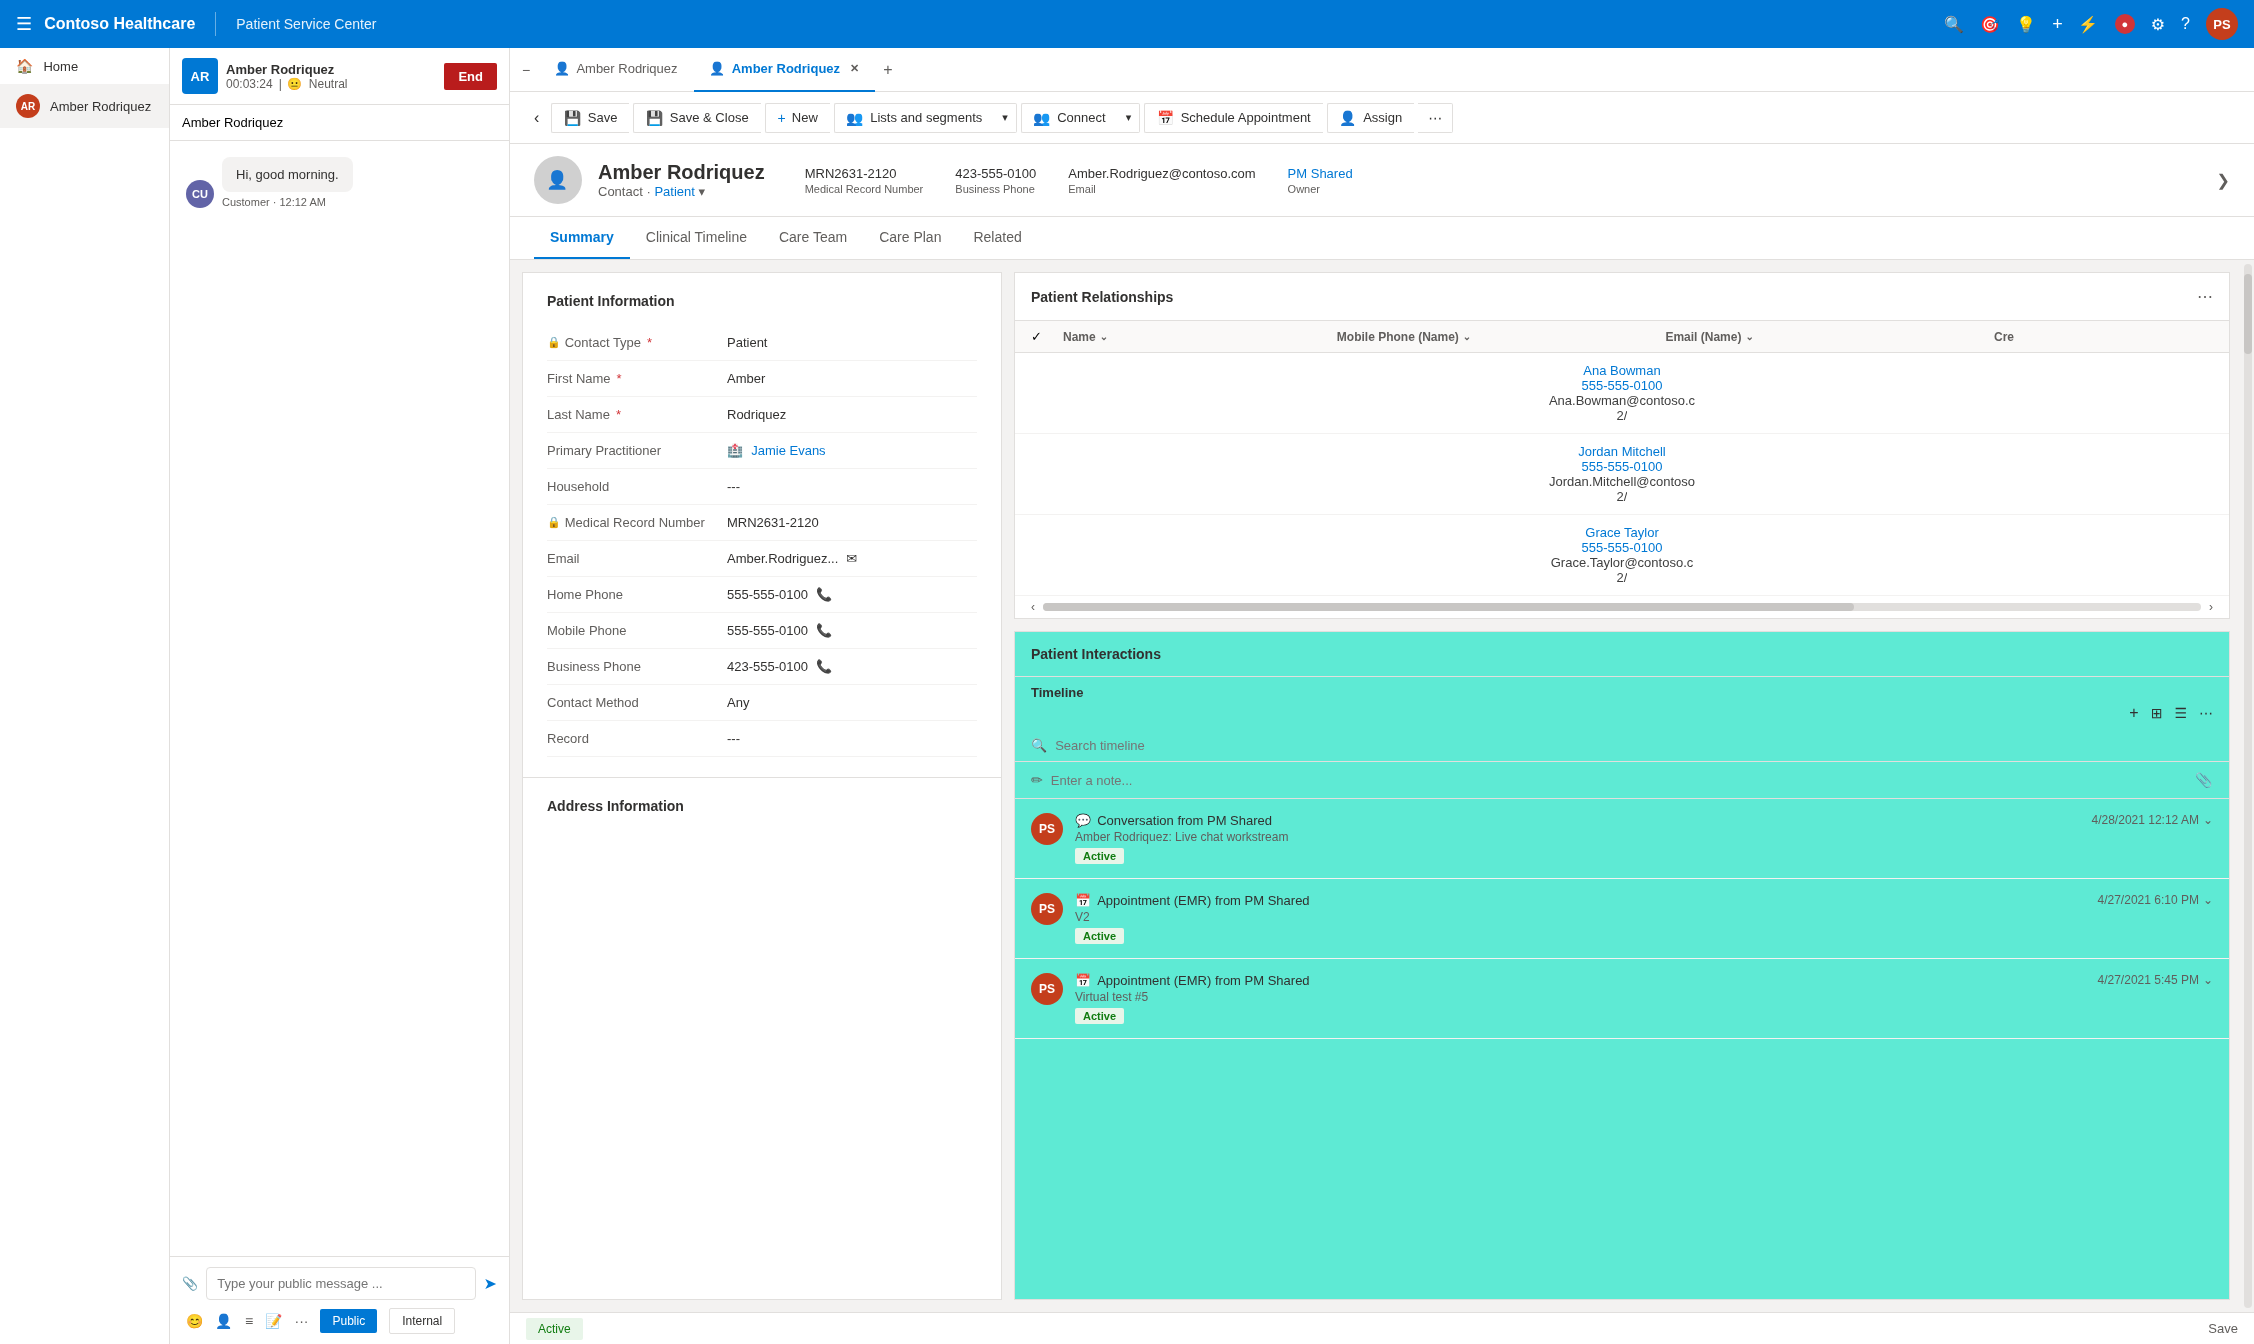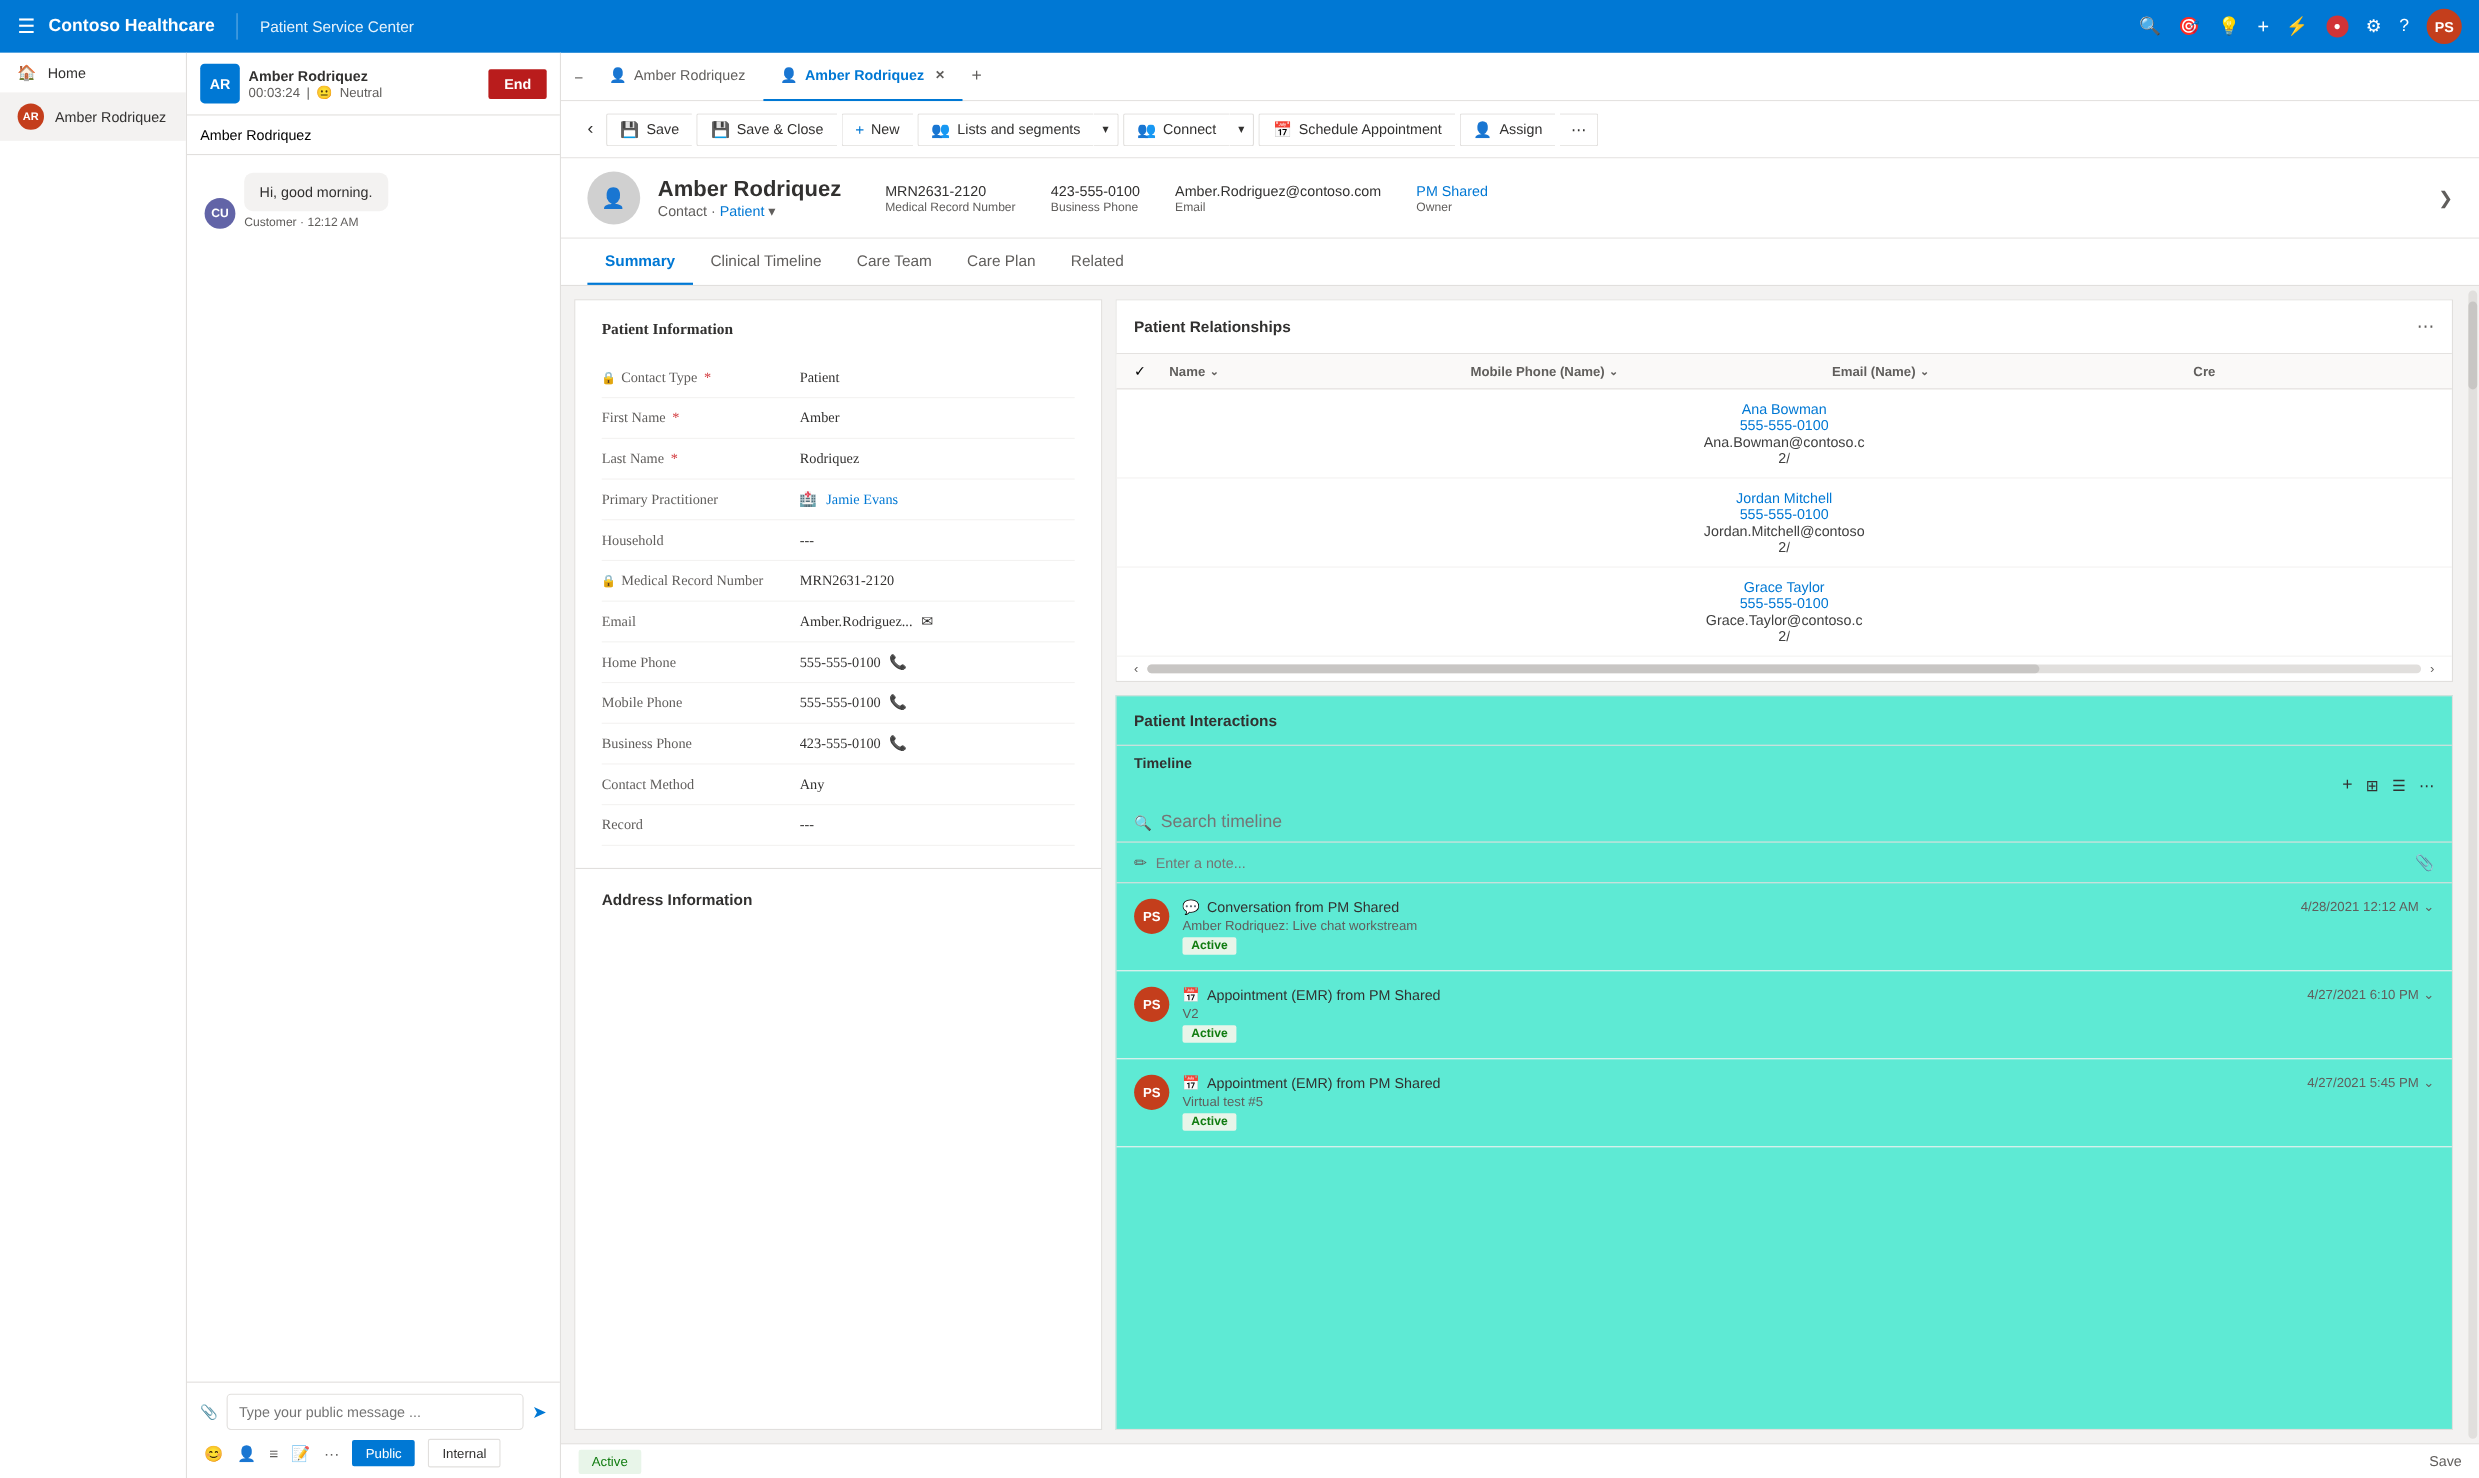--- a/index.html
+++ b/index.html
@@ -95,21 +95,21 @@
     
     .sub-nav { background: #fff; border-bottom: 1px solid #e1dfdd; display: flex; padding: 0 24px; }
     .sub-nav-item { padding: 12px 16px; font-size: 14px; color: #605e5c; cursor: pointer; border-bottom: 2px solid transparent; white-space: nowrap; }
     .sub-nav-item.active { color: #0078d4; border-bottom: 2px solid #0078d4; font-weight: 600; }
 
     
     .content-body { flex: 1; overflow-y: auto; display: flex; gap: 0; background: #f3f2f1; }
 
     
     .left-panel { flex: 0 0 480px; background: #fff; margin: 12px 0 12px 12px; border: 1px solid #e1dfdd; overflow-y: auto; }
-    .panel-section { padding: 20px 24px; border-bottom: 1px solid #e1dfdd; font-family: Liberation Serif, serif; }
+    .panel-section { padding: 20px 24px; border-bottom: 1px solid #e1dfdd; }
     .panel-section-title { font-size: 14px; font-weight: 600; color: #323130; margin-bottom: 16px; }
     .field-row { display: flex; align-items: flex-start; padding: 10px 0; border-bottom: 1px solid #f3f2f1; }
     .field-label { flex: 0 0 180px; font-size: 13px; color: #605e5c; display: flex; align-items: center; gap: 4px; }
     .field-value { flex: 1; font-size: 13px; color: #323130; font-weight: 500; display: flex; align-items: center; gap: 8px; }
     .field-value.link { color: #0078d4; cursor: pointer; }
     .field-value .phone-icon { color: #605e5c; font-size: 13px; }
     .field-required { color: #d13438; margin-left: 2px; }
     .lock-icon { font-size: 11px; color: #605e5c; }
     .address-section { padding: 20px 24px; }
     .address-section-title { font-size: 14px; font-weight: 600; color: #323130; margin-bottom: 4px; }
@@ -135,21 +135,21 @@
     .td-cell-sm { flex: 0.8; }
     .td-cell-lg { flex: 1.2; }
 
     
     .interactions-card { background: #5eead4; border: 1px solid #e1dfdd; flex: 1; }
     .interactions-header { display: flex; align-items: center; justify-content: space-between; padding: 14px 16px; border-bottom: 1px solid #e1dfdd; }
     .interactions-title { font-size: 14px; font-weight: 600; color: #323130; }
     .timeline-label { padding: 8px 16px 4px; font-size: 13px; font-weight: 600; color: #323130; }
     .timeline-search { display: flex; align-items: center; gap: 8px; padding: 8px 16px; border-bottom: 1px solid #e1dfdd; }
     .timeline-search-icon { color: #605e5c; font-size: 13px; }
-    .timeline-search-input { flex: 1; border: none; outline: none; font-size: 16px; color: #605e5c; background: transparent; }
+    .timeline-search-input { flex: 1; border: none; outline: none; font-size: 13px; color: #605e5c; background: transparent; }
     .note-input-row { display: flex; align-items: center; gap: 8px; padding: 10px 16px; border-bottom: 1px solid #e1dfdd; }
     .note-icon { color: #605e5c; font-size: 14px; }
     .note-input { flex: 1; border: none; outline: none; font-size: 13px; color: #605e5c; background: transparent; }
     .attach-icon { color: #605e5c; font-size: 14px; }
 
     .timeline-item { display: flex; gap: 12px; padding: 14px 16px; border-bottom: 1px solid #f3f2f1; }
     .timeline-avatar { width: 32px; height: 32px; border-radius: 50%; background: #c43e1c; color: white; display: flex; align-items: center; justify-content: center; font-size: 12px; font-weight: 600; flex-shrink: 0; }
     .timeline-content { flex: 1; }
     .timeline-item-header { display: flex; align-items: flex-start; justify-content: space-between; }
     .timeline-item-title { font-size: 13px; color: #323130; display: flex; align-items: center; gap: 6px; }

